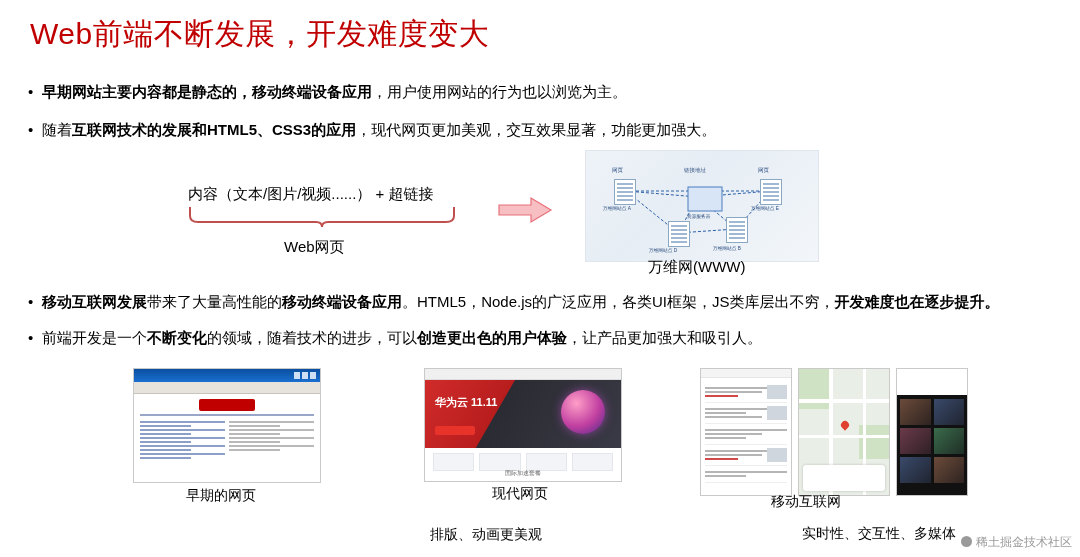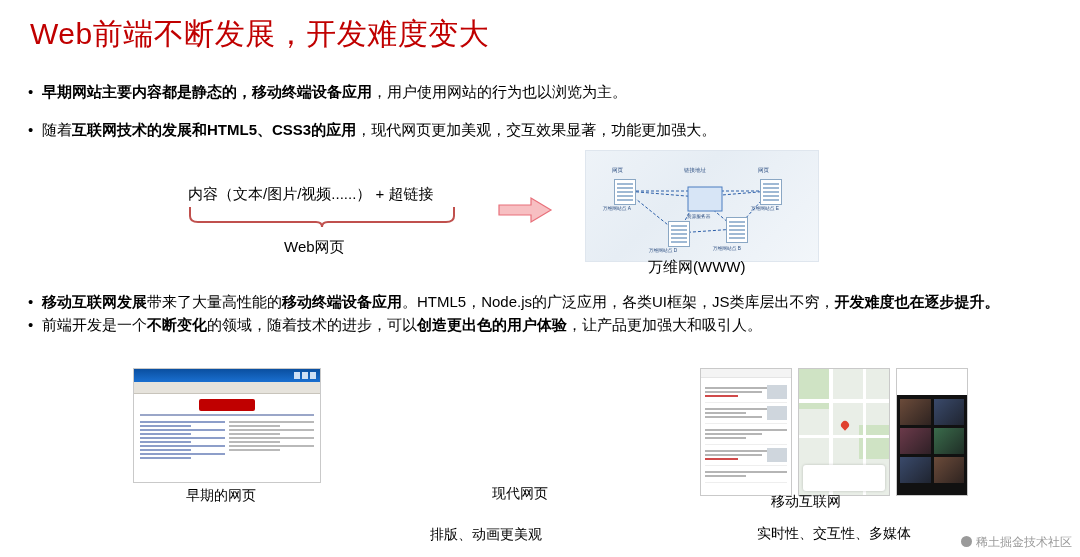--- a/index.html
+++ b/index.html
@@ -37,21 +37,21 @@
     white-space: nowrap;
   }
   .bullet .dot {
     display: inline-block;
     width: 14px;
     color: #000;
   }
   .b1 { left: 28px; top: 82px; }
   .b2 { left: 28px; top: 120px; }
   .b3 { left: 28px; top: 292px; }
-  .b4 { left: 28px; top: 315px; }
+  .b4 { left: 28px; top: 328px; }
   b { font-weight: bold; }
 
   
   .mid-text {
     position: absolute;
     left: 188px;
     top: 185px;
     font-size: 15px;
     color: #000;
     white-space: nowrap;
@@ -272,21 +272,21 @@
   .m3-cell { height: 26px; background: #2b2b2b; }
   .m3-cell.a { background: linear-gradient(135deg,#6b4b3a,#2e2320); }
   .m3-cell.b { background: linear-gradient(135deg,#3a4a6b,#1f2430); }
   .m3-cell.c { background: linear-gradient(135deg,#6b3a4a,#2f2026); }
   .m3-cell.d { background: linear-gradient(135deg,#3a6b4b,#1f2e26); }
 
   .cap-old { left: 186px; top: 487px; }
   .cap-modern { left: 492px; top: 485px; }
   .cap-mobile { left: 771px; top: 493px; }
   .cap-typo { left: 430px; top: 526px; }
-  .cap-rt { left: 757px; top: 525px; font-family: Liberation Mono, monospace; }
+  .cap-rt { left: 802px; top: 525px; font-family: Liberation Mono, monospace; }
 
   .watermark {
     position: absolute;
     right: 8px;
     bottom: 6px;
     font-size: 12px;
     color: #9a9a9a;
     white-space: nowrap;
   }
   .wm-dot {
@@ -393,20 +393,37 @@
           <div class="op-txt gray"></div>
           <div class="op-txt gray short"></div>
           <div class="op-txt gray"></div>
           <div class="op-txt gray short"></div>
         </div>
       </div>
     </div>
   </div>
   <div class="cap cap-old">早期的网页</div>
 
+  <div class="shot hw-page">
+    <div class="hw-top"></div>
+    <div class="hw-hero">
+      <div class="hw-hero-txt">华为云 11.11</div>
+      <div class="hw-btn"></div>
+      <div class="hw-sphere"></div>
+    </div>
+    <div class="hw-bottom">
+      <div class="hw-cards">
+        <div class="hw-card"></div>
+        <div class="hw-card"></div>
+        <div class="hw-card"></div>
+        <div class="hw-card"></div>
+      </div>
+      <div class="hw-sub">国际加速套餐</div>
+    </div>
+  </div>
   <div class="cap cap-modern">现代网页</div>
   <div class="cap2 cap-typo">排版、动画更美观</div>
 
   <div class="shot m1">
     <div class="m-head"></div>
     <div class="m1-body">
       <div class="m-news">
         <div class="m-thumb"></div>
         <div class="l"></div>
         <div class="l w70"></div>

